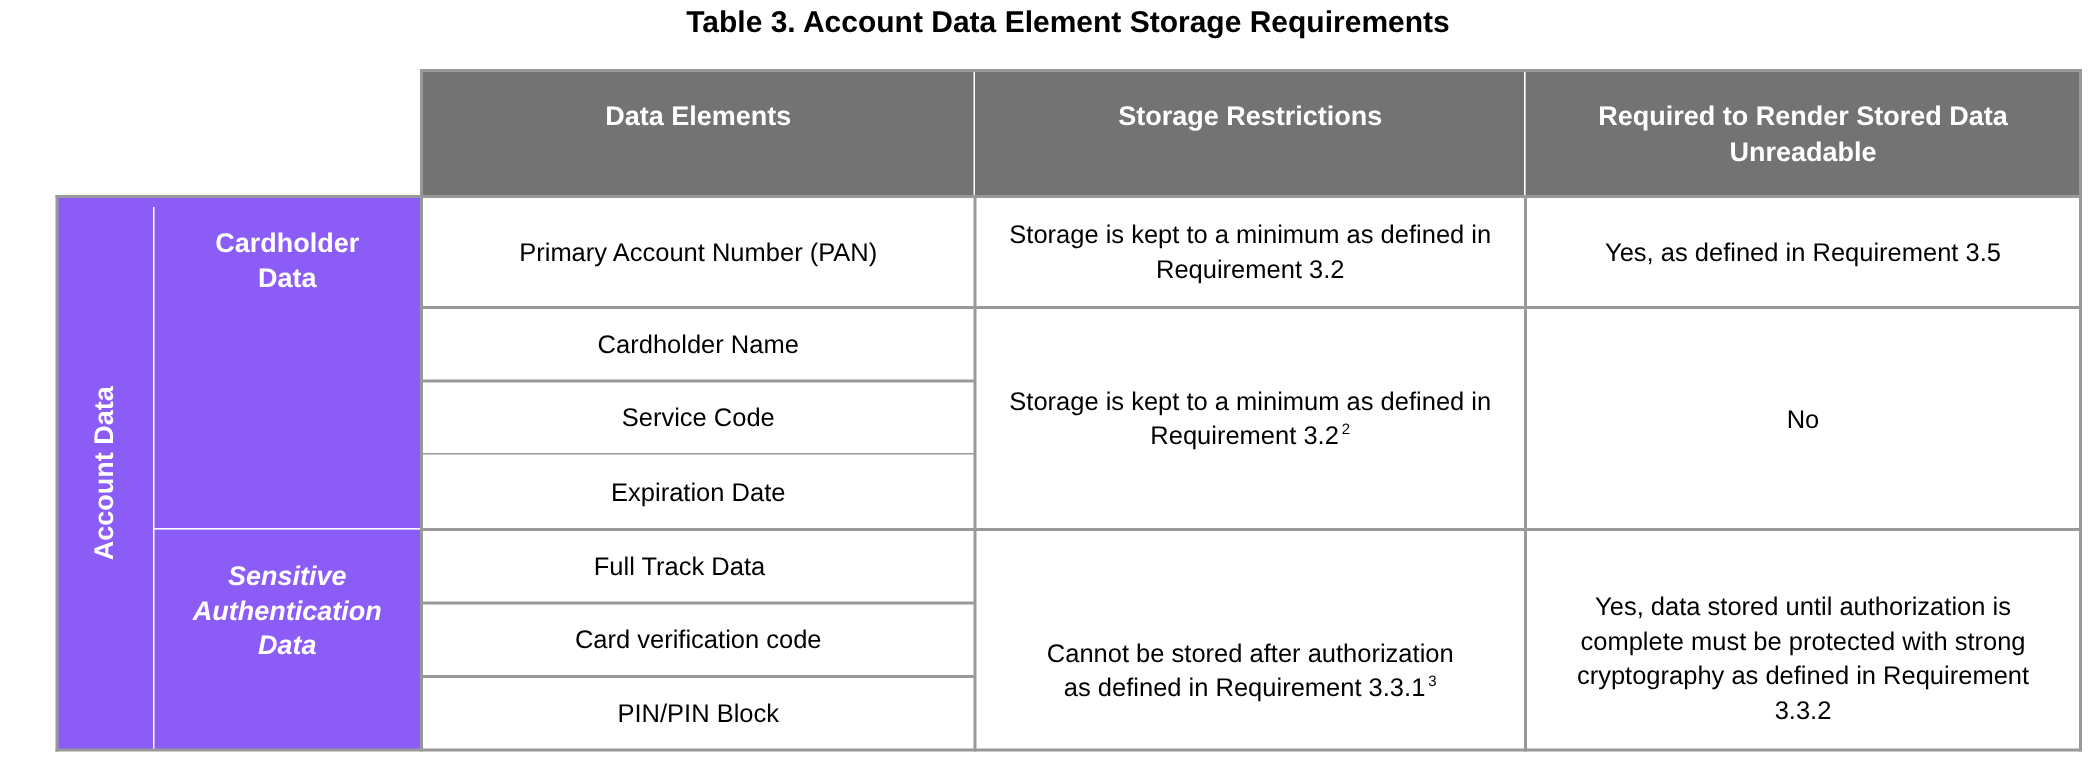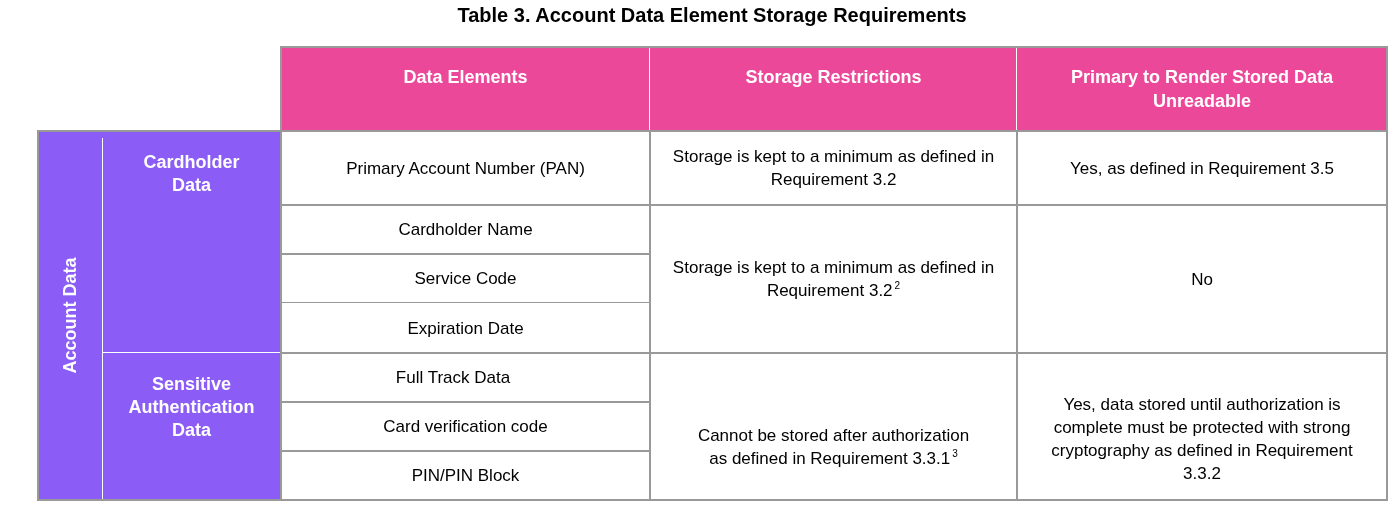--- a/index.html
+++ b/index.html
@@ -2,21 +2,21 @@
 <html><head>
 <meta charset="utf-8">
 <style>
   html, body { margin: 0; padding: 0; background: #ffffff; }
   body { width: 1399px; height: 507px; position: relative; overflow: hidden;
          font-family: "Liberation Sans", sans-serif; color: #000; }
   .title { position: absolute; top: 3px; left: 0; width: 1424px; text-align: center;
            font-weight: bold; font-size: 20px; line-height: 24px; color: #000; }
   .cell { position: absolute; box-sizing: border-box; display: flex; align-items: center;
           justify-content: center; text-align: center; font-size: 17px; line-height: 23px; }
-  .hdr { background: #ec4899; color: #fff; font-weight: bold; font-size: 18px; line-height: 24px;
+  .hdr { background: #737373; color: #fff; font-weight: bold; font-size: 18px; line-height: 24px;
          align-items: flex-start; padding-top: 18px; }
   .side { background: #8b5cf6; color: #fff; font-weight: bold; font-size: 18px; line-height: 23px;
           align-items: flex-start; }
   .body { background: #fff; color: #000; }
   .gl { position: absolute; background: #999; }
   .wl { position: absolute; background: #fff; }
   .vert { transform: rotate(-90deg); white-space: nowrap; font-weight: bold; font-size: 18px; color: #fff; }
   sup { font-size: 10px; vertical-align: 7px; line-height: 0; margin-left: 2px; }
 </style>
 </head>
@@ -26,31 +26,31 @@
 
 <div>
 
   <div class="cell hdr" style="left:281px; top:47px; width:369px; height:84px;">
     <span>Data Elements</span>
   </div>
   <div class="cell hdr" style="left:650px; top:47px; width:367px; height:84px;">
     <span>Storage Restrictions</span>
   </div>
   <div class="cell hdr" style="left:1017px; top:47px; width:370px; height:84px; padding-left:20px; padding-right:20px;">
-    <span>Primary to Render Stored Data Unreadable</span>
+    <span>Required to Render Stored Data Unreadable</span>
   </div>
 
   <div class="cell side" style="left:38px; top:131px; width:64px; height:369px; align-items:center;">
     <span class="vert">Account Data</span>
   </div>
 
   <div class="cell side" style="left:102px; top:131px; width:179px; height:222px; padding:20px 30px 0;">
     <span>Cardholder Data</span>
   </div>
-  <div class="cell side" style="left:102px; top:353px; width:179px; height:147px; padding:20px 10px 0;">
+  <div class="cell side" style="left:102px; top:353px; width:179px; height:147px; padding:20px 10px 0;font-style:italic;">
     <span>Sensitive Authentication Data</span>
   </div>
 
   <div class="cell body" style="left:281px; top:131px; width:369px; height:74px;">
     <span>Primary Account Number (PAN)</span>
   </div>
   <div class="cell body" style="left:281px; top:205px; width:369px; height:49px;">
     <span>Cardholder Name</span>
   </div>
   <div class="cell body" style="left:281px; top:254px; width:369px; height:49px;">

